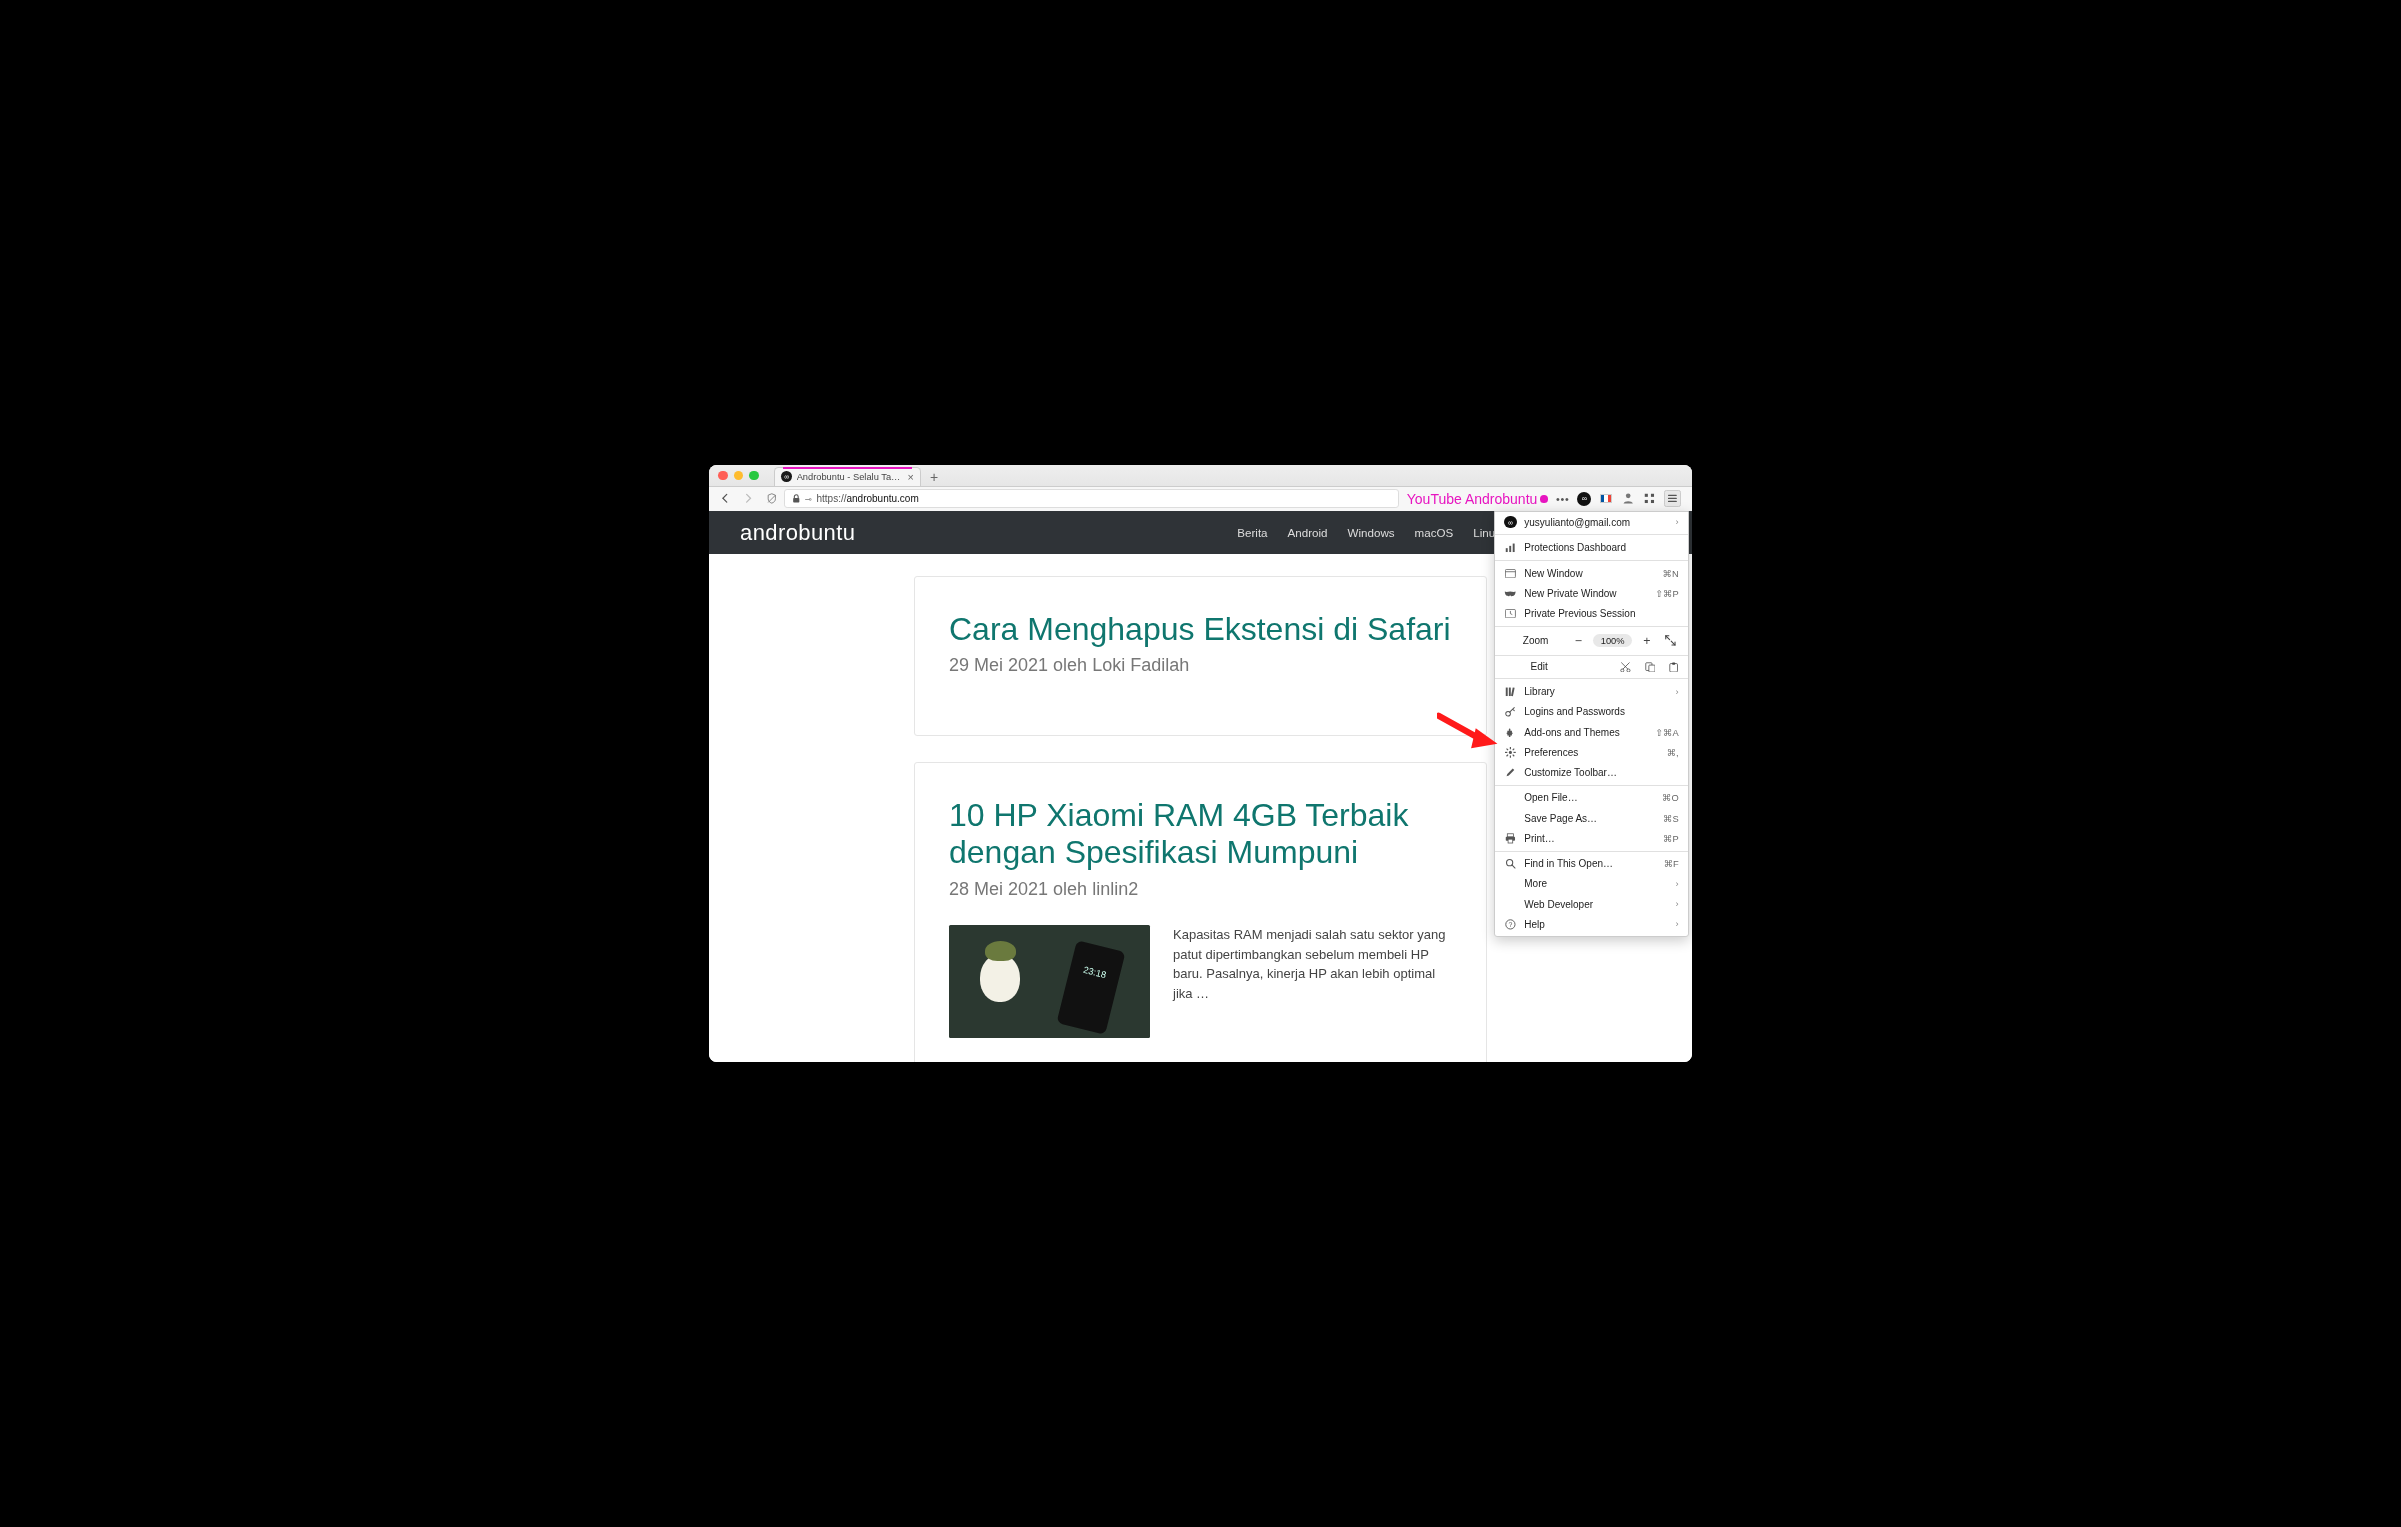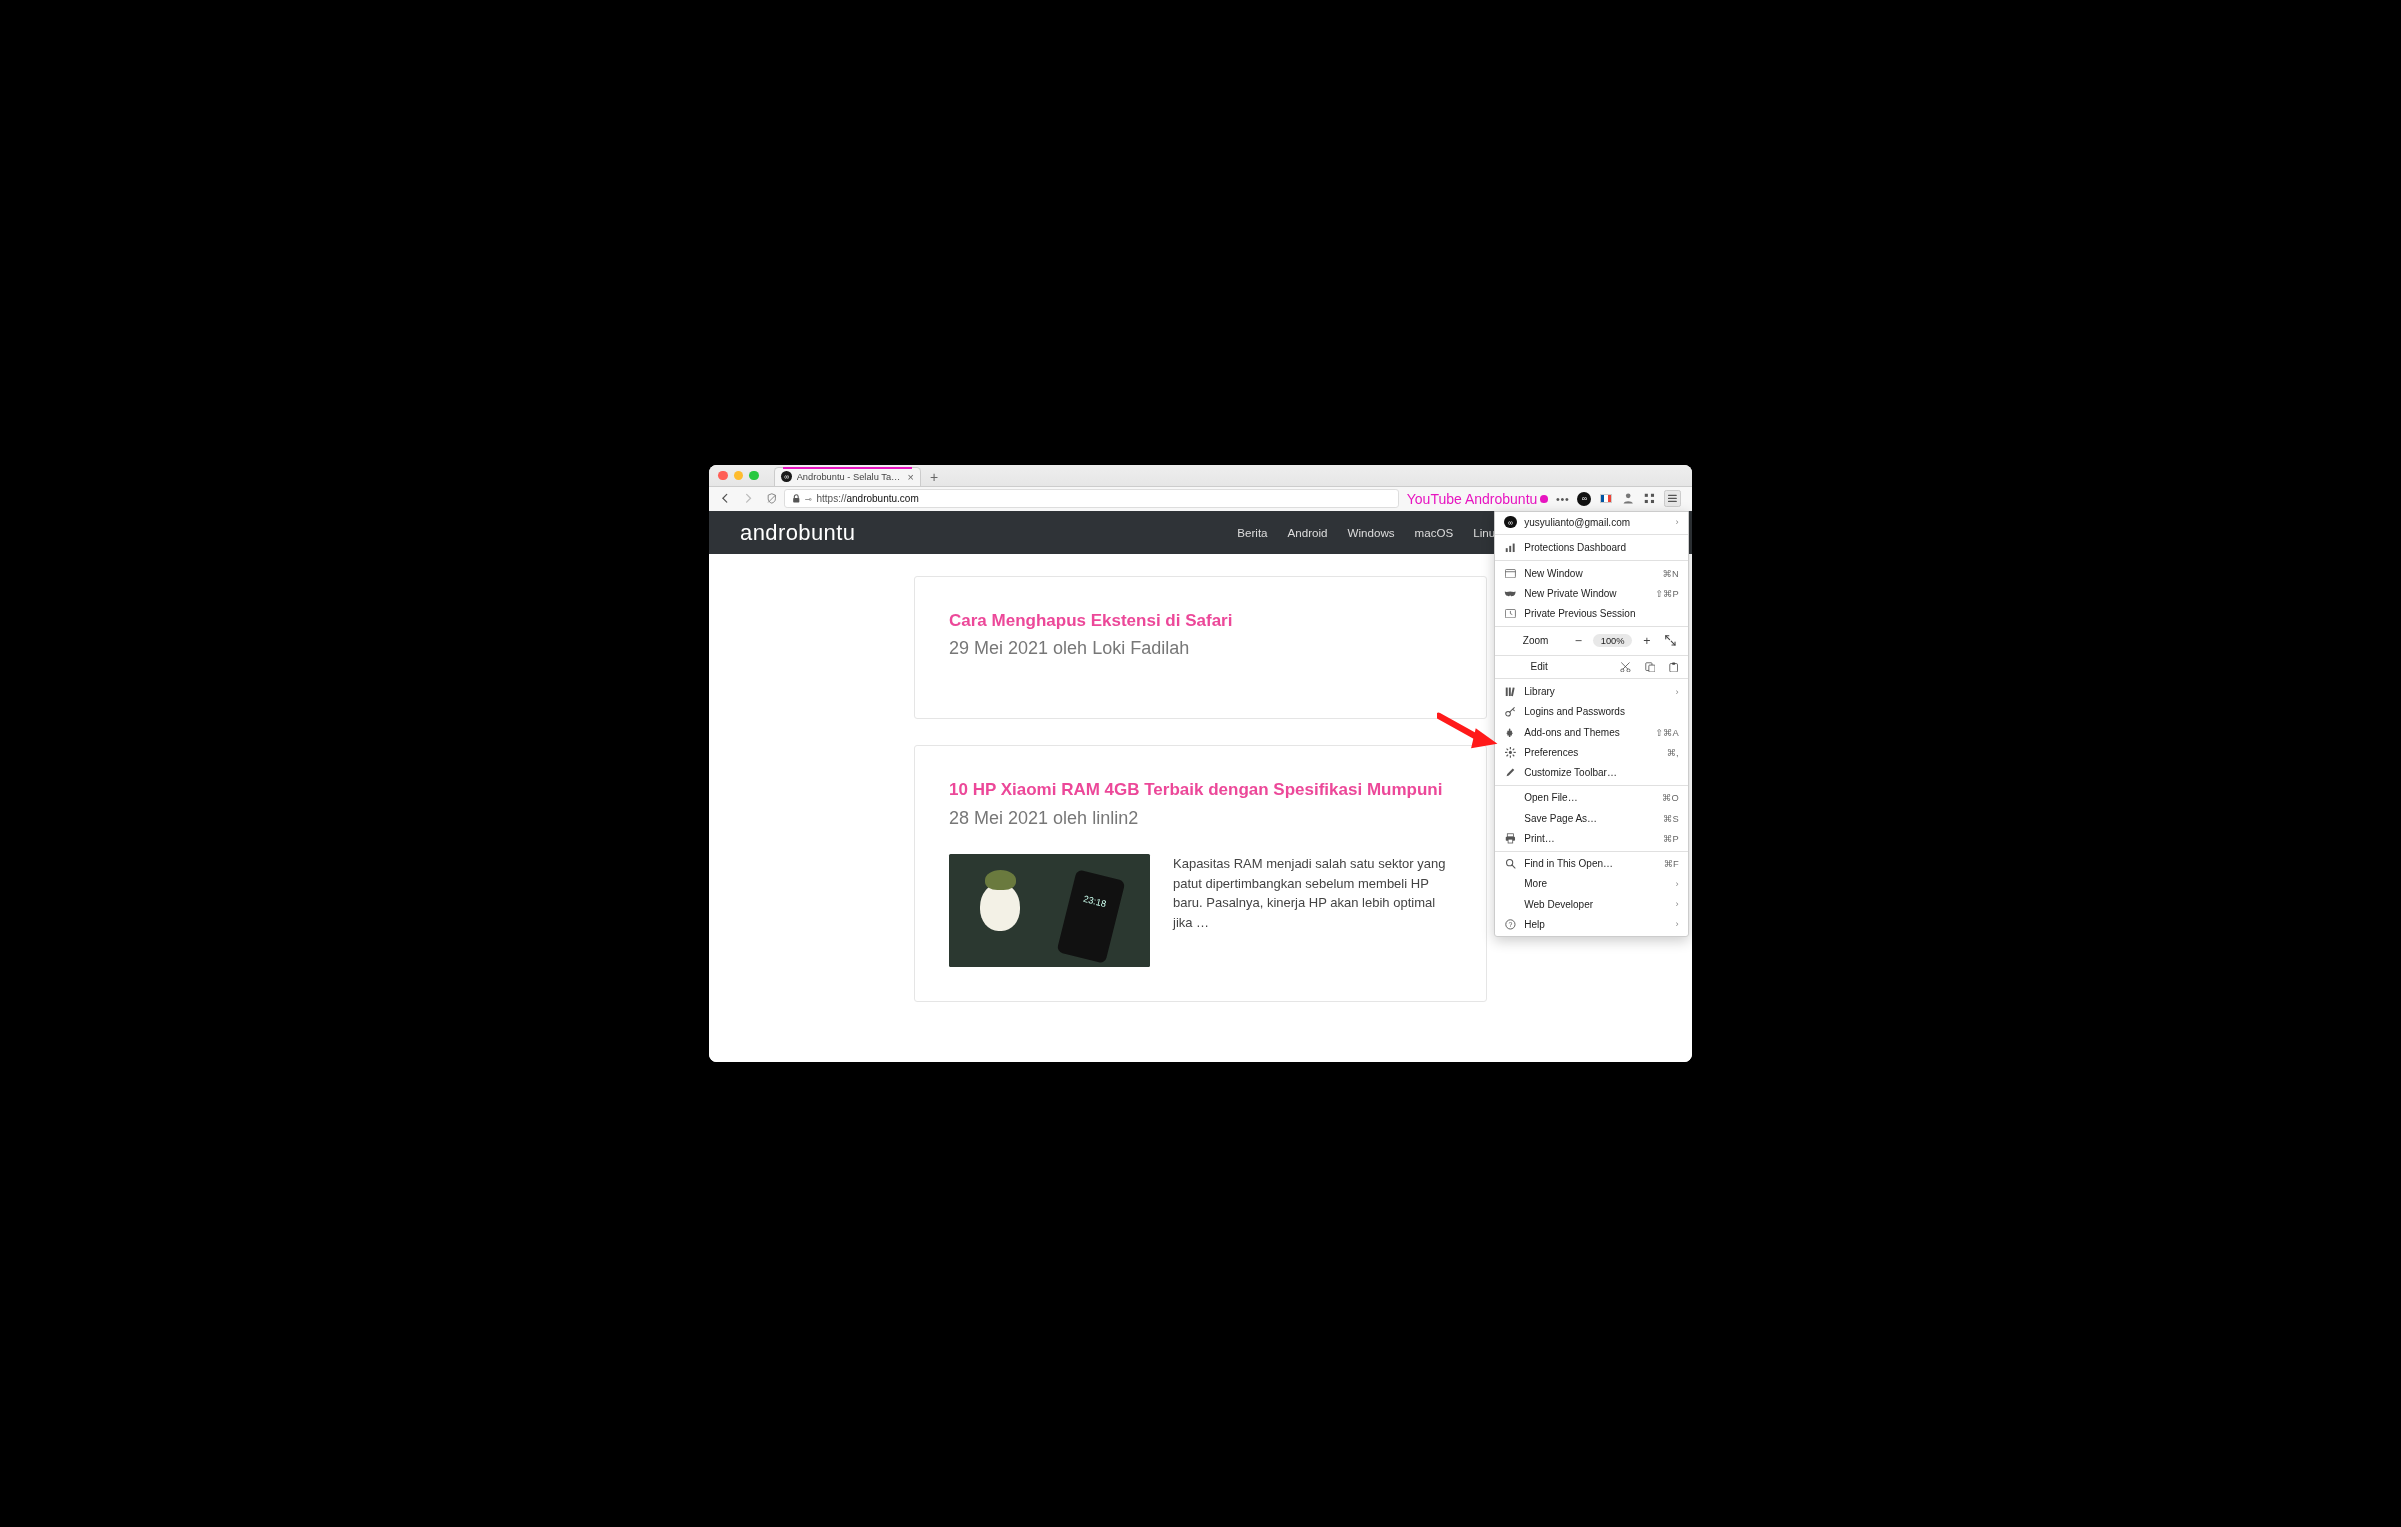--- a/index.html
+++ b/index.html
@@ -39,21 +39,21 @@
 .content { position: absolute; top: 46px; left: 0; right: 0; bottom: 0; overflow: hidden; background: #fff; }
 
 .header { background: #2f3337; height: 43px; display: flex; align-items: center; padding: 0 31px; justify-content: space-between; }
 .logo { color: #fff; font-size: 22px; font-weight: 400; letter-spacing: 0.4px; }
 .mainnav { display: flex; gap: 20px; align-items: center; color: #ddd; font-size: 11.6px; }
 .mainnav a { color: #ddd; text-decoration: none; }
 .nav-search { color: #ddd; font-size: 12.4px; }
 
 .page { padding: 21.7px 39px; }
 .card { border: 0.8px solid #e5e5e5; border-radius: 3.1px; padding: 34px; margin-bottom: 26px; max-width: 573px; margin-left: auto; margin-right: auto; }
-.card h2 { font-size: 17px; color: #ec4899; font-weight: 700; margin-bottom: 7.7px; }
+.card h2 { font-size: 32px; color: #0f766e; font-weight: 400; margin-bottom: 7.7px; }
 .meta { color: #777; font-size: 18px; margin-bottom: 25px; }
 .meta a { color: #777; text-decoration: none; }
 .card-body { display: flex; gap: 23px; }
 .thumb { width: 201px; height: 113px; flex-shrink: 0; border-radius: 1.5px; overflow: hidden; }
 .thumb1 { background: #182b3a; display: flex; align-items: center; justify-content: center; }
 .safari { width: 70px; height: 70px; border-radius: 50%; background: radial-gradient(circle at 35% 30%, #6db8ff 0%, #1a72e8 65%, #0a4aa8 100%); border: 4.6px solid #e8eef3; position: relative; box-shadow: 0 1.5px 4.6px rgba(0,0,0,0.35) inset, 0 0.8px 1.5px rgba(255,255,255,0.5); }
 .safari::before { content:''; position:absolute; left:50%; top:50%; width:3.1px; height:42px; background: linear-gradient(#ff3b30 0 50%, #fff 50% 100%); transform: translate(-50%,-50%) rotate(40deg); clip-path: polygon(50% 0,100% 50%,50% 100%,0 50%); }
 .thumb2 { background: #2b3830; position: relative; }
 .thumb2::before{content:'';position:absolute;left:31px;top:29px;width:40px;height:48px;background:#f3f1e6;border-radius:50% 50% 46% 46%;}
 .thumb2::after{content:'';position:absolute;left:36px;top:15.5px;width:31px;height:20px;background:#6a7a3e;border-radius:50% 50% 40% 40%;}

